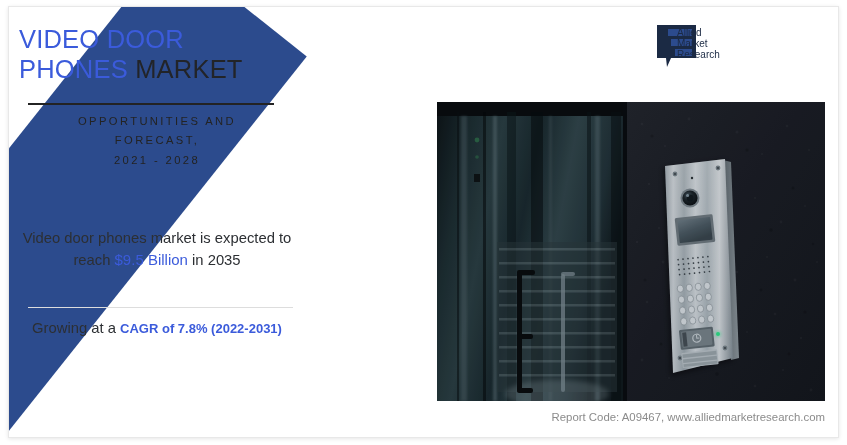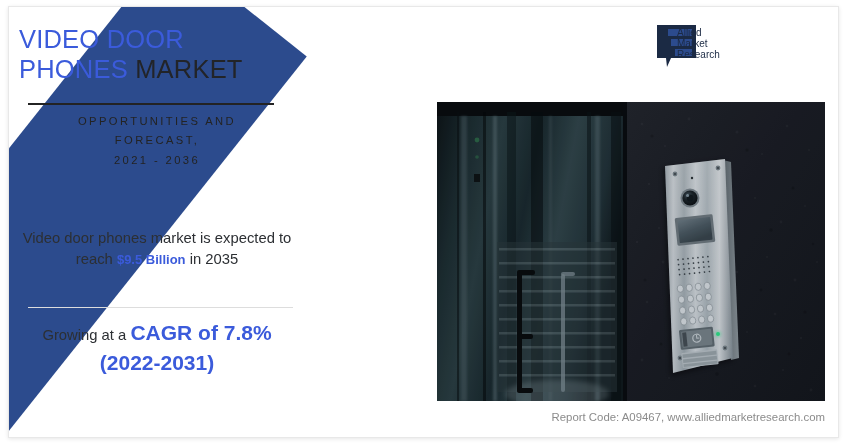--- a/index.html
+++ b/index.html
@@ -90,22 +90,22 @@
     position:absolute;
     left:12px; top:221px;
     width:272px;
     text-align:center;
     font-size:14.8px;
     line-height:1.42;
     color:#2c2f33;
   }
   .stat .hl{
     color:var(--accent,#3b5bdb);
-    font-weight:bold;
-    font-size:13px;
+    font-weight:normal;
+    font-size:15px;
   }
 
   .rule-light{
     position:absolute;
     left:19px; top:300px;
     width:265px; height:1px;
     background:#dddddd;
   }
 
   .cagr{
@@ -113,21 +113,21 @@
     left:12px; top:311px;
     width:272px;
     text-align:center;
     font-size:14.8px;
     line-height:1.42;
     color:#2c2f33;
   }
   .cagr .hl{
     color:var(--accent,#3b5bdb);
     font-weight:bold;
-    font-size:21px;
+    font-size:13px;
   }
 
   
   .photo{
     position:absolute;
     left:428px; top:95px;
     width:388px; height:299px;
     z-index:4;
     overflow:hidden;
     background:#10151b;
@@ -182,21 +182,21 @@
     <div class="title">
       <span class="hl">VIDEO DOOR</span><br>
       <span class="hl">PHONES</span><span> MARKET</span>
     </div>
 
     <div class="rule-dark"></div>
 
     <div class="subtitle">
       <span>OPPORTUNITIES AND</span><br>
       <span>FORECAST,</span><br>
-      <span>2021 - 2036</span>
+      <span>2021 - 2028</span>
     </div>
 
     <div class="stat">
       <span>Video door phones market is expected to reach </span><span class="hl">$9.5 Billion</span><span> in 2035</span>
     </div>
 
     <div class="rule-light"></div>
 
     <div class="cagr">
       <span>Growing at a </span><span class="hl">CAGR of 7.8% (2022-2031)</span>

